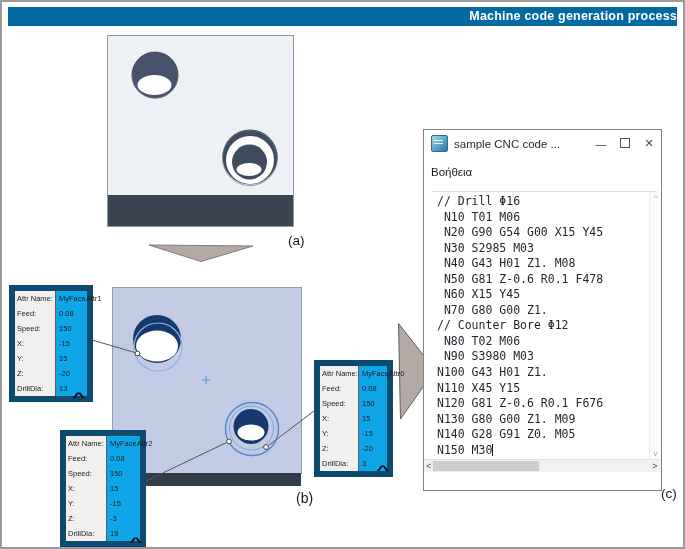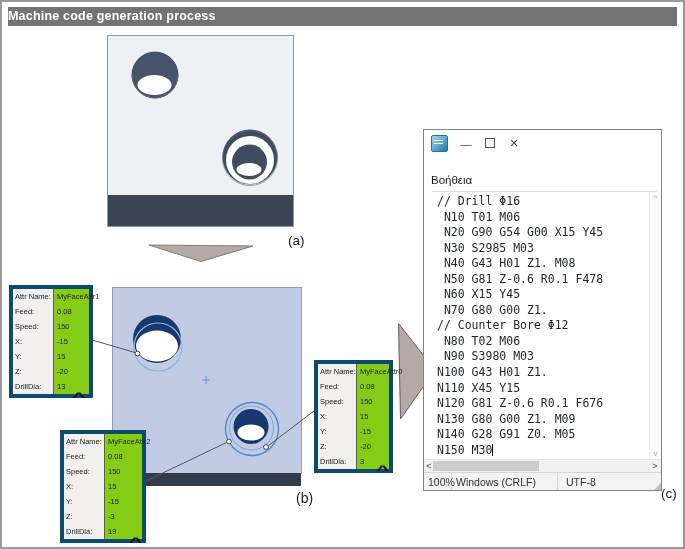--- a/index.html
+++ b/index.html
@@ -1,38 +1,38 @@
 <!DOCTYPE html>
 <html><head>
 <meta charset="utf-8">
 <style>
   html,body{margin:0;padding:0;background:#fff;}
   #canvas{position:relative;width:685px;height:549px;background:#fff;border:2px solid #9a9a9a;box-sizing:border-box;overflow:hidden;font-family:"Liberation Sans",sans-serif;}
 
   
-  .fig-title{position:absolute;left:6px;top:5px;width:669px;height:19px;background:#737373;color:#fff;
-    font-size:12.5px;font-weight:bold;text-align:left;line-height:19px;letter-spacing:.2px;}
+  .fig-title{position:absolute;left:6px;top:5px;width:669px;height:19px;background:#0369a1;color:#fff;
+    font-size:12.5px;font-weight:bold;text-align:right;line-height:19px;letter-spacing:.2px;}
 
   
   .block{position:absolute;box-sizing:border-box;}
   #block-a{left:105px;top:33px;width:187px;height:192px;background:#edf0f4;border:1px solid #8e99a6;}
   #block-a .band{position:absolute;left:0;bottom:0;width:100%;height:31px;background:#3b4452;}
   #block-b{left:110px;top:285px;width:190px;height:200px;}
   #block-b .face{position:absolute;left:0;top:0;width:190px;height:187px;background:#c1cbe4;border:1px solid #8f9ab4;box-sizing:border-box;}
   #block-b .band{position:absolute;left:0;top:186px;width:189px;height:13px;background:#333c4a;}
   .holes{position:absolute;left:0;top:0;}
 
   
   #overlay{position:absolute;left:0;top:0;width:685px;height:549px;z-index:5;pointer-events:none;}
 
   
   .sub-label{position:absolute;font-size:13.5px;color:#1a1a1a;z-index:8;}
 
   
-  .attr-table{position:absolute;z-index:6;background:#84cc16;border:4px solid #0c4a6e;box-sizing:border-box;}
+  .attr-table{position:absolute;z-index:6;background:#0ea5e9;border:6px solid #0c4a6e;box-sizing:border-box;}
   .attr-row{display:flex;height:15px;align-items:center;}
   .attr-lbl{width:41px;min-width:41px;height:15px;background:#f1f0ee;border-right:1px solid #5c5c5c;
     font-size:7.5px;color:#222;display:flex;align-items:center;padding-left:2px;box-sizing:border-box;}
   .attr-val{font-size:7.5px;color:#222;padding-left:3px;white-space:nowrap;}
   #attr-table-1{left:7px;top:283px;width:84px;}
   #attr-table-2{left:58px;top:428px;width:86px;}
   #attr-table-0{left:312px;top:358px;width:79px;}
   #attr-table-0 .attr-lbl{width:39px;min-width:39px;}
   .caret{position:absolute;z-index:6;font-size:13px;font-weight:bold;color:#111;transform:scaleX(1.7);}
 
@@ -41,21 +41,21 @@
     box-sizing:border-box;z-index:7;}
   .np-titlebar{position:absolute;left:0;top:0;width:100%;height:27px;display:flex;align-items:center;}
   .np-icon{width:15px;height:15px;margin:0 6px 0 7px;border:1px solid #2e6e94;border-radius:2px;
     background:linear-gradient(135deg,#9fd8e4 0%,#5ba6c6 55%,#2f6f9e 100%);position:relative;}
   .np-icon:before{content:"";position:absolute;left:2px;top:4px;width:9px;height:1px;background:#eaf6fa;box-shadow:0 3px 0 #eaf6fa;}
   .np-title{font-size:11.5px;color:#2b2b2b;flex:1;white-space:nowrap;}
   .np-ctrl{font-size:11px;color:#444;width:24px;text-align:center;cursor:default;}
   .np-max-box{display:inline-block;width:8px;height:8px;border:1px solid #555;}
   .np-menu{position:absolute;left:0;width:100%;font-size:11.5px;color:#1c1c1c;}
   .np-menu-row1{top:27px;}
-  .np-menu-row2{top:44px;}
+  .np-menu-row2{top:36px;}
   .np-menu span{margin-left:7px;}
   .np-text{position:absolute;left:8px;top:61px;width:225px;height:268px;border-top:1px solid #dcdcdc;
     font-family:"DejaVu Sans Mono",monospace;font-size:11.5px;line-height:15.55px;color:#1d222c;
     padding:2px 0 0 5px;box-sizing:border-box;overflow:hidden;white-space:pre;}
   .code-line{height:15.55px;}
   .caret-cursor{display:inline-block;width:1px;height:12px;background:#111;vertical-align:-2px;}
   .np-vscroll{position:absolute;right:0;top:62px;width:12px;height:267px;background:#fbfbfb;border-left:1px solid #ececec;box-sizing:border-box;}
   .np-vscroll .arr{position:absolute;left:0;width:100%;text-align:center;font-size:8px;color:#a9a9a9;}
   .np-vscroll .up{top:1px;}
   .np-vscroll .down{bottom:1px;}
@@ -228,38 +228,33 @@
       <div class="attr-row">
         <span class="attr-lbl">DrillDia:</span>
         <span class="attr-val">3</span>
       </div>
     </div>
   <div class="caret" style="left:377px;top:460px;">^</div>
 
   <div id="notepad">
     <div class="np-titlebar">
       <div class="np-icon"></div>
+      <div class="np-title">sample CNC code ...</div>
       <div class="np-ctrl">—</div>
       <div class="np-ctrl"><span class="np-max-box"></span></div>
       <div class="np-ctrl">✕</div>
     </div>
     <div class="np-menu np-menu-row2">
       <span>Βοήθεια</span>
     </div>
     <div class="np-text"><div class="code-line">// Drill Φ16</div><div class="code-line"> N10 T01 M06</div><div class="code-line"> N20 G90 G54 G00 X15 Y45</div><div class="code-line"> N30 S2985 M03</div><div class="code-line"> N40 G43 H01 Z1. M08</div><div class="code-line"> N50 G81 Z-0.6 R0.1 F478</div><div class="code-line"> N60 X15 Y45</div><div class="code-line"> N70 G80 G00 Z1.</div><div class="code-line">// Counter Bore Φ12</div><div class="code-line"> N80 T02 M06</div><div class="code-line"> N90 S3980 M03</div><div class="code-line">N100 G43 H01 Z1.</div><div class="code-line">N110 X45 Y15</div><div class="code-line">N120 G81 Z-0.6 R0.1 F676</div><div class="code-line">N130 G80 G00 Z1. M09</div><div class="code-line">N140 G28 G91 Z0. M05</div><div class="code-line">N150 M30<span class="caret-cursor"></span></div></div>
     <div class="np-vscroll">
       <div class="arr up">^</div>
       <div class="arr down">v</div>
     </div>
     <div class="np-hscroll">
       <div class="arr left">&lt;</div>
       <div class="np-hthumb"></div>
       <div class="arr right">&gt;</div>
     </div>
-    <div class="np-status">
-      <div class="cell c1">100%</div>
-      <div class="cell c2">Windows (CRLF)</div>
-      <div class="cell c3">UTF-8</div>
-      <div class="np-grip"></div>
-    </div>
   </div>
 
 </div>
 
 </body></html>

